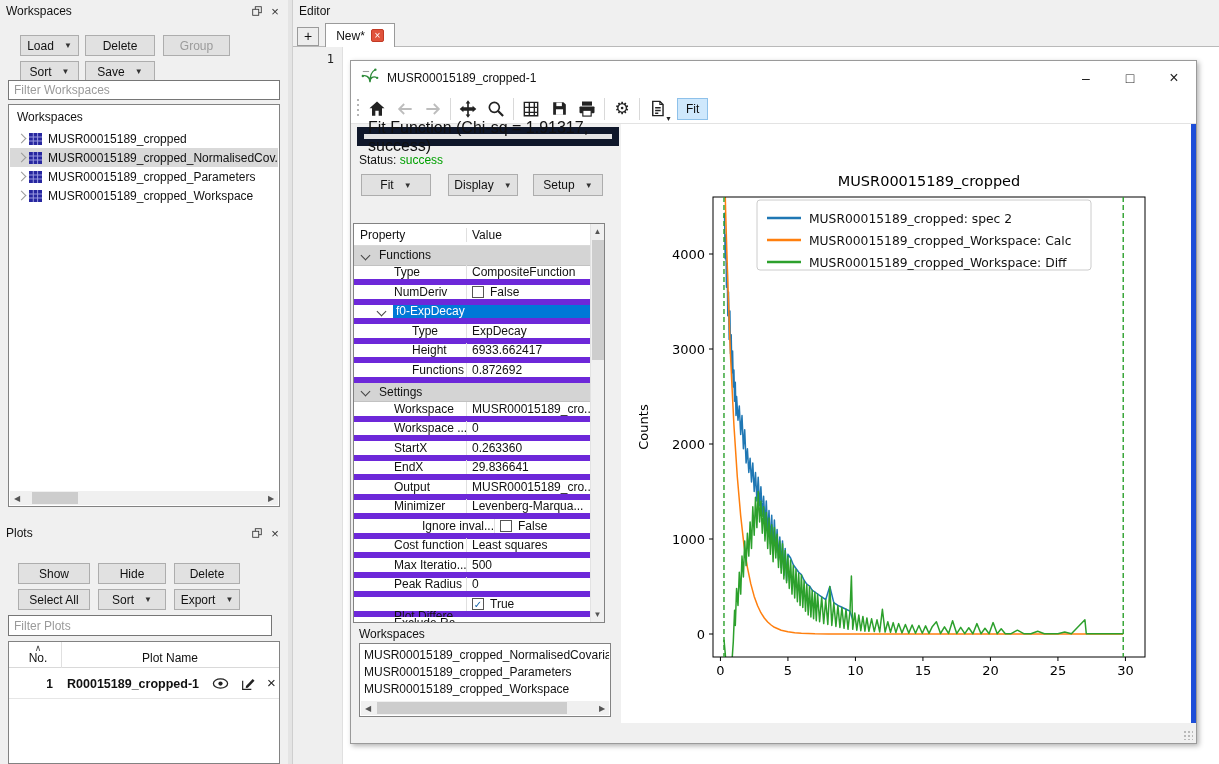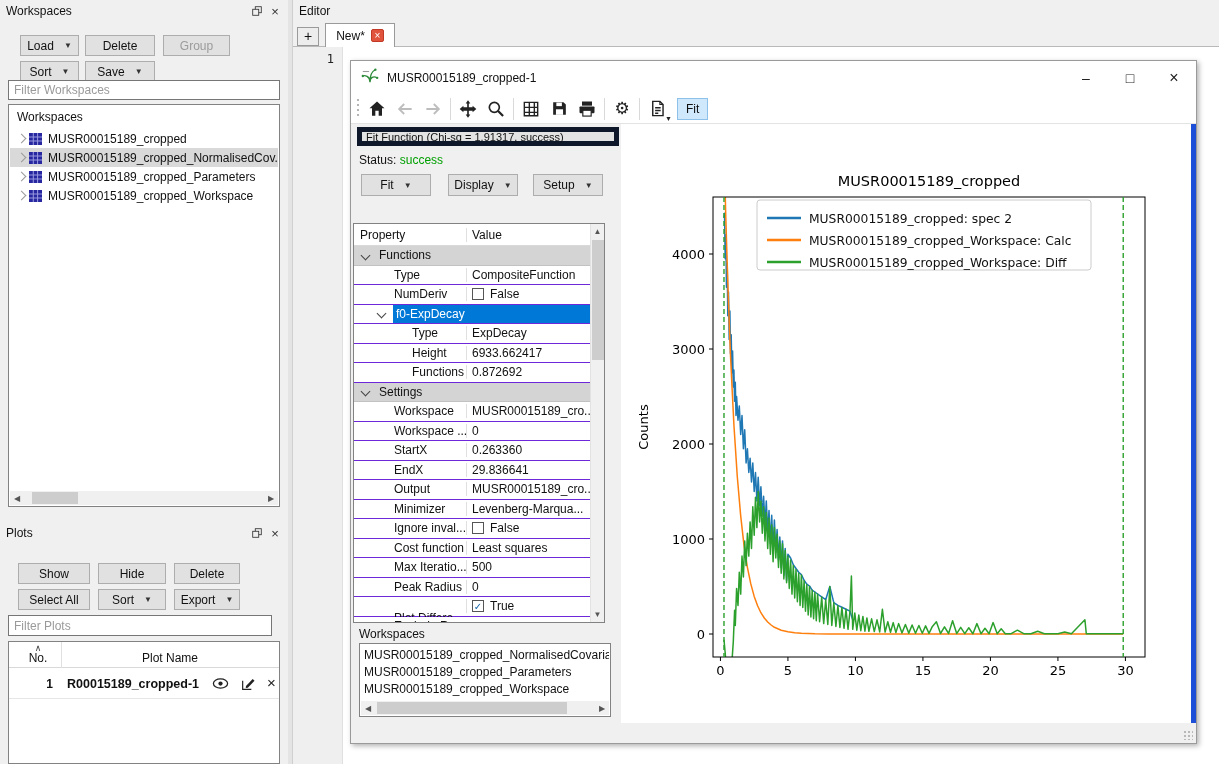--- a/index.html
+++ b/index.html
@@ -29,21 +29,21 @@
   .vscroll .arr{position:absolute;left:0;width:100%;text-align:center;font-size:8px;color:#555}
   .vscroll .thumb{position:absolute;left:1px;width:12px;background:#cdcdcd}
   .fitwin{position:absolute;left:350px;top:60px;width:847px;height:684px;background:#1d4ed8;border:1px solid #9a9a9a;box-shadow:2px 2px 5px rgba(0,0,0,.3)}
   .fitwin .wtitle{position:absolute;left:0;top:0;right:0;height:33px;background:#fff;display:flex;align-items:center}
   .wctl{width:44px;height:28px;display:flex;align-items:center;justify-content:center;font-size:14px;color:#222}
   .toolbar{position:absolute;left:0;top:33px;right:0;height:30px;background:#fff;border-bottom:1px solid #e3e3e3;display:flex;align-items:center}
   .tool{width:28px;height:26px;display:flex;align-items:center;justify-content:center}
   .tool.dis svg{stroke:#bdbdbd}
   .tsep{width:1px;height:22px;background:#d9d9d9;margin:0 3px}
   .fitbtn{height:22px;padding:0 8px;background:#cfe8fc;border:1px solid #8ec1ea;display:flex;align-items:center;margin-left:6px;font-size:12px}
-  .grid-row{position:absolute;left:0;right:14px;height:19.5px;display:flex;align-items:center;border-bottom:1px solid #6d28d9;background:#fff;font-size:12px}
+  .grid-row{position:absolute;left:0;right:14px;height:19.5px;display:flex;align-items:center;border-bottom:6px solid #6d28d9;background:#fff;font-size:12px}
   .grid-row .lab{overflow:hidden;white-space:nowrap;flex:0 0 112px;padding-right:3px}
   .grid-row .val{border-left:1px solid #e0e0e0;padding-left:5px;flex:1;overflow:hidden;white-space:nowrap;display:flex;align-items:center}
   .grid-row.section{background:#d4d4d4;border-bottom:1px solid #c2c2c2}
   .cb{display:inline-block;width:12px;height:12px;border:1px solid #555;background:#fff;margin-right:6px;font-size:10px;line-height:11px;text-align:center;color:#1062a8}
   .legendline{stroke-width:2.5}
   .dots3{width:2px;height:20px;margin:0 4px 0 6px;background-image:repeating-linear-gradient(#b5b5b5 0 2px,transparent 2px 5px)}
   .grip{position:absolute;right:3px;bottom:3px;width:10px;height:10px;background-image:radial-gradient(#b9b9b9 1px,transparent 1.1px);background-size:4px 4px}
   svg text{font-family:"DejaVu Sans",sans-serif}
 </style>
 </head>
@@ -280,21 +280,21 @@
             <path d="M6 3 H15 L19 7 V21 H6 Z"></path>
             <path d="M15 3 V7 H19" stroke-width="1.4"></path>
             <path d="M9 11 H16 M9 14.5 H16 M9 18 H13"></path>
           </svg>
         <span style="position:absolute;right:-1px;bottom:0;font-size:7px;color:#222">▼</span>
       </span>
       <span class="fitbtn">Fit</span>
     </div>
 
     <div class="abs" style="left:0;top:63px;width:270px;height:599px;background:#f0f0f0">
-      <div class="abs" style="left:6px;top:3px;width:262px;height:19px;background:#e3e3e3;border:5px solid #0f172a;font-size:11px;display:flex;align-items:center;padding-left:4px">Fit Function (Chi-sq = 1.91317, success)</div>
+      <div class="abs" style="left:6px;top:3px;width:262px;height:19px;background:#e3e3e3;border:7px solid #0f172a;font-size:16px;display:flex;align-items:center;padding-left:4px">Fit Function (Chi-sq = 1.91317, success)</div>
       <div class="abs" style="left:8px;top:29px;font-size:12px">
         <span>Status:</span>
         <span id="status-value" style="color:#00a000">success</span>
       </div>
       <div class="btn" style="left:10px;top:50px;width:70px;height:22px">
           <span>Fit</span>
           <span class="caret">▼</span>
         </div>
       <div class="btn" style="left:97px;top:50px;width:70px;height:22px">
           <span>Display</span>
@@ -384,21 +384,21 @@
                 <span>MUSR00015189_cro...</span>
               </span>
             </div>
             <div class="grid-row" style="top: 275.5px;">
               <span class="lab" style="padding-left: 40px; flex: 0 0 112px;">Minimizer</span>
               <span class="val">
                 <span>Levenberg-Marqua...</span>
               </span>
             </div>
             <div class="grid-row" style="top: 295px;">
-              <span class="lab" style="padding-left: 40px; flex: 0 0 112px;">Ignore inval...</span>
+              <span class="lab" style="padding-left: 40px; flex: 0 0 112px; margin-left: 28px;">Ignore inval...</span>
               <span class="val">
                 <span class="cb"></span>
                 <span>False</span>
               </span>
             </div>
             <div class="grid-row" style="top: 314.5px;">
               <span class="lab" style="padding-left: 40px; flex: 0 0 112px;">Cost function</span>
               <span class="val">
                 <span>Least squares</span>
               </span>

